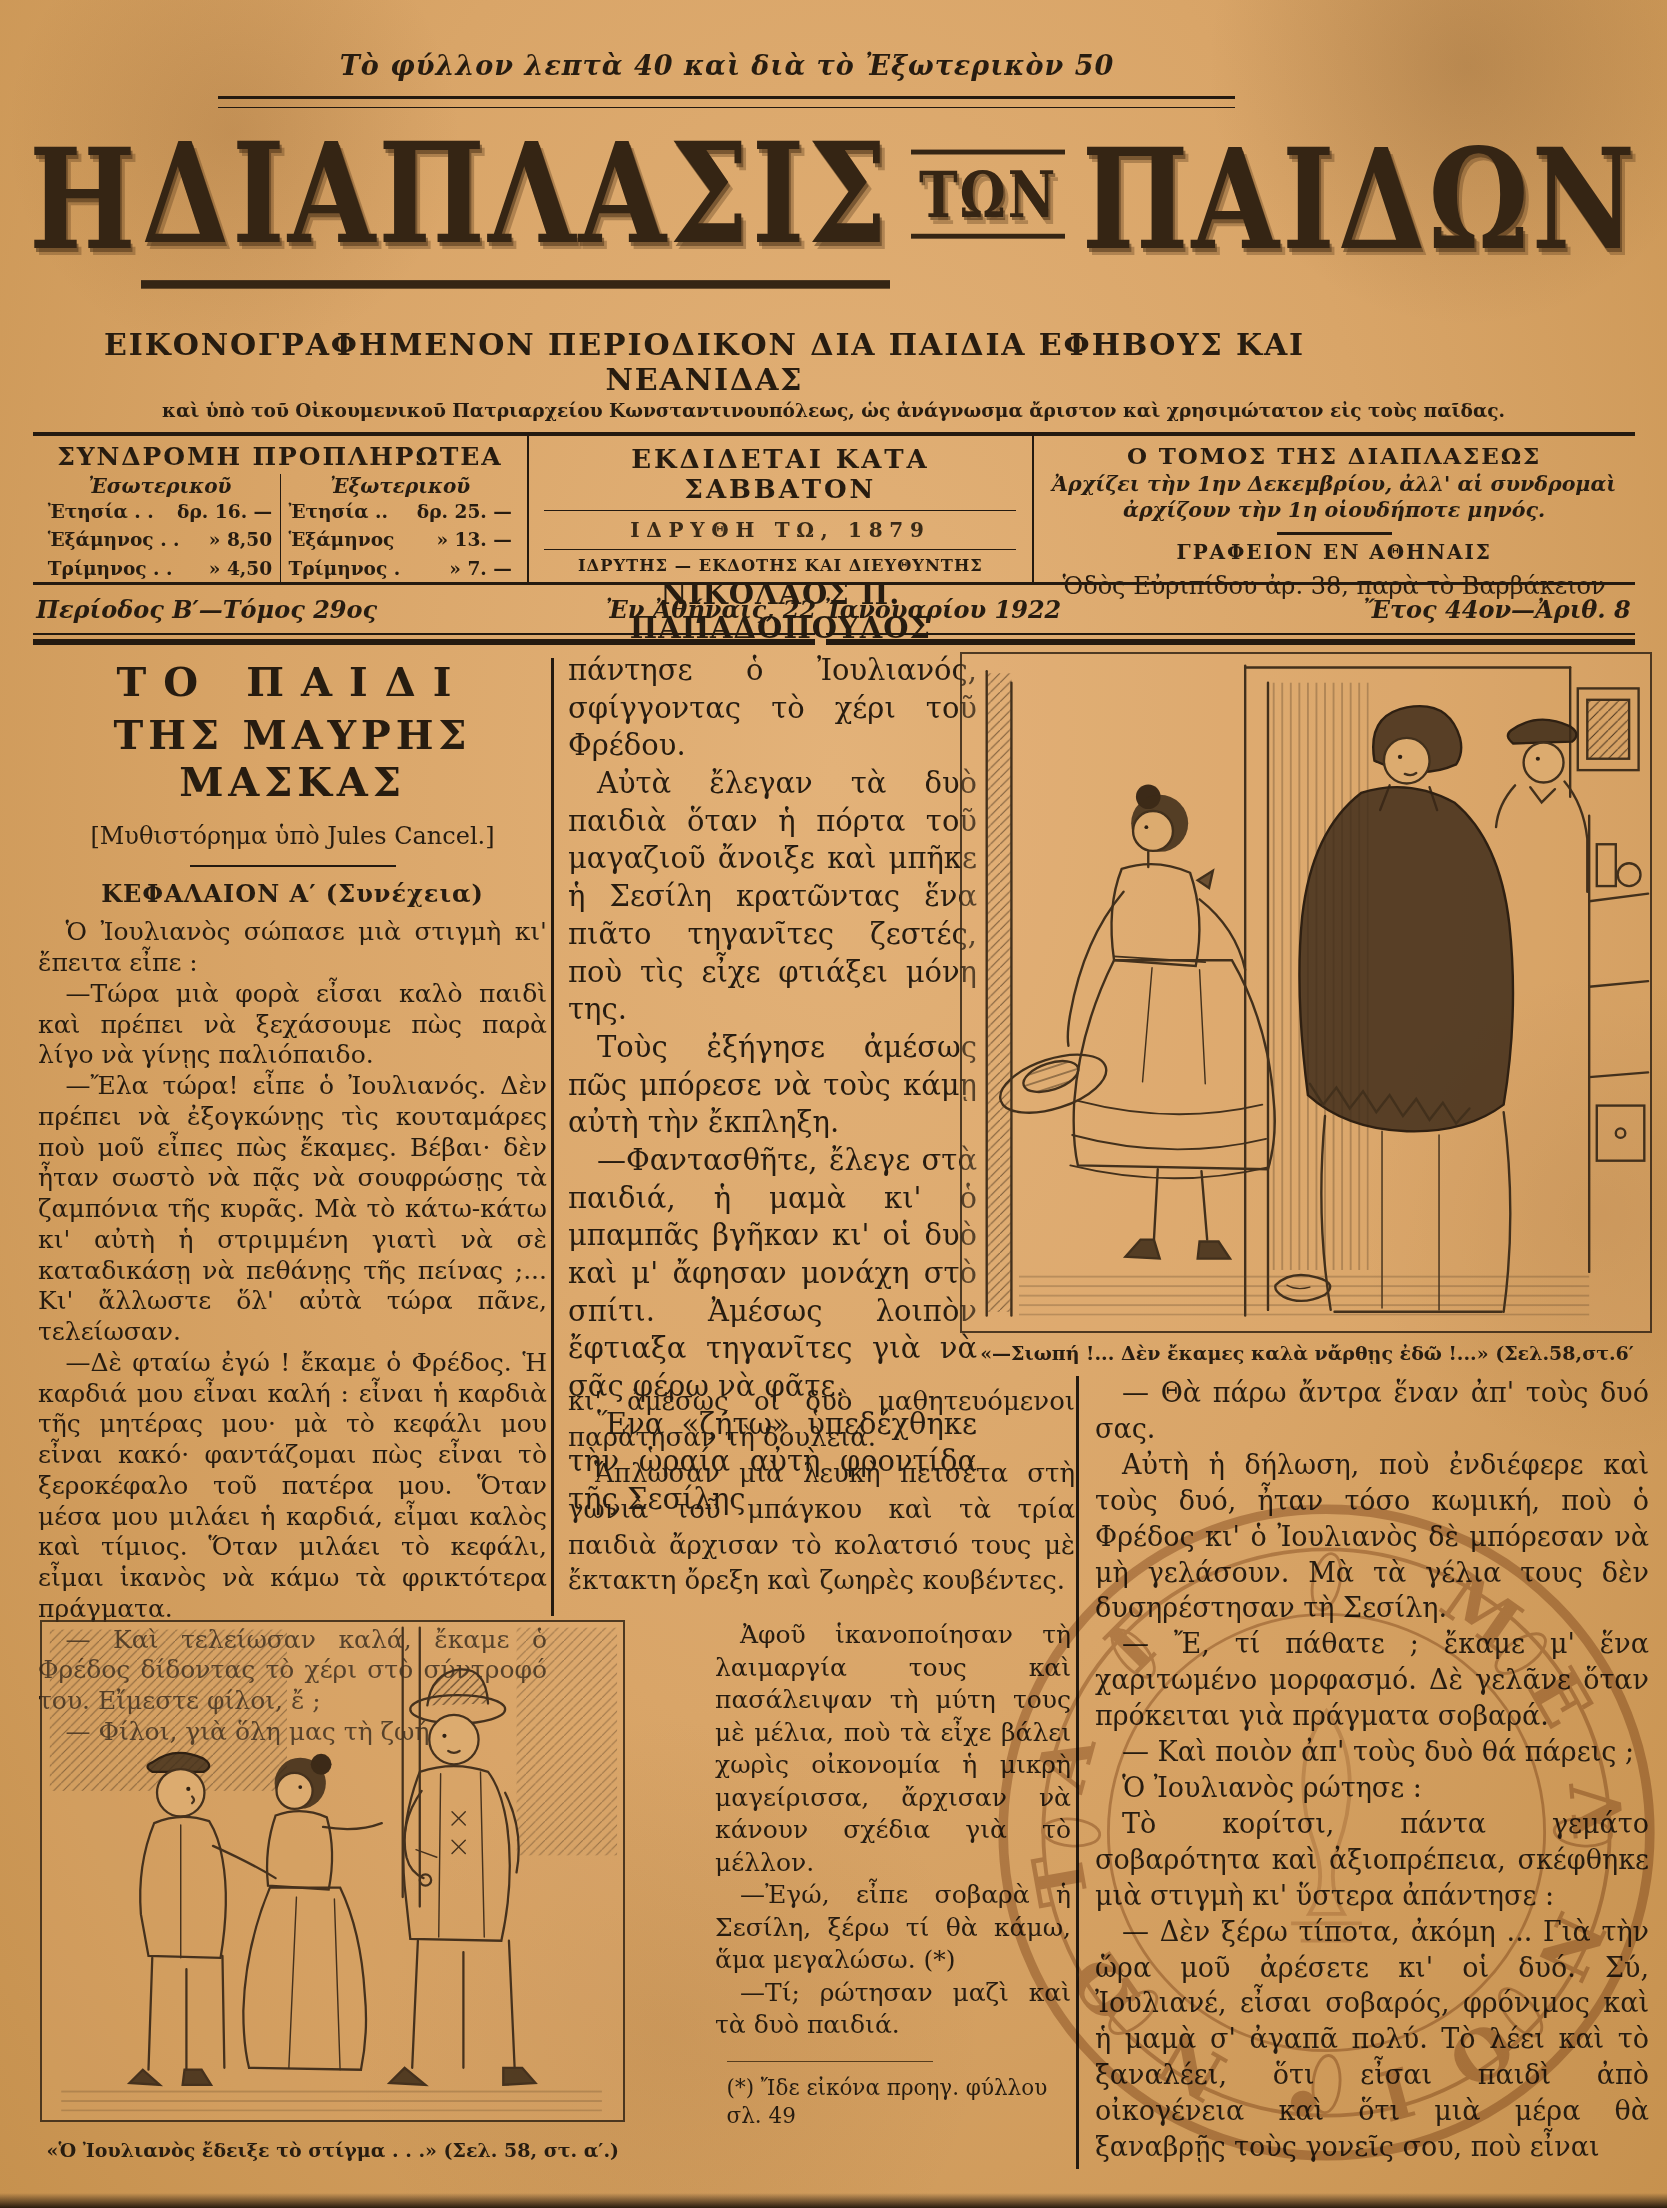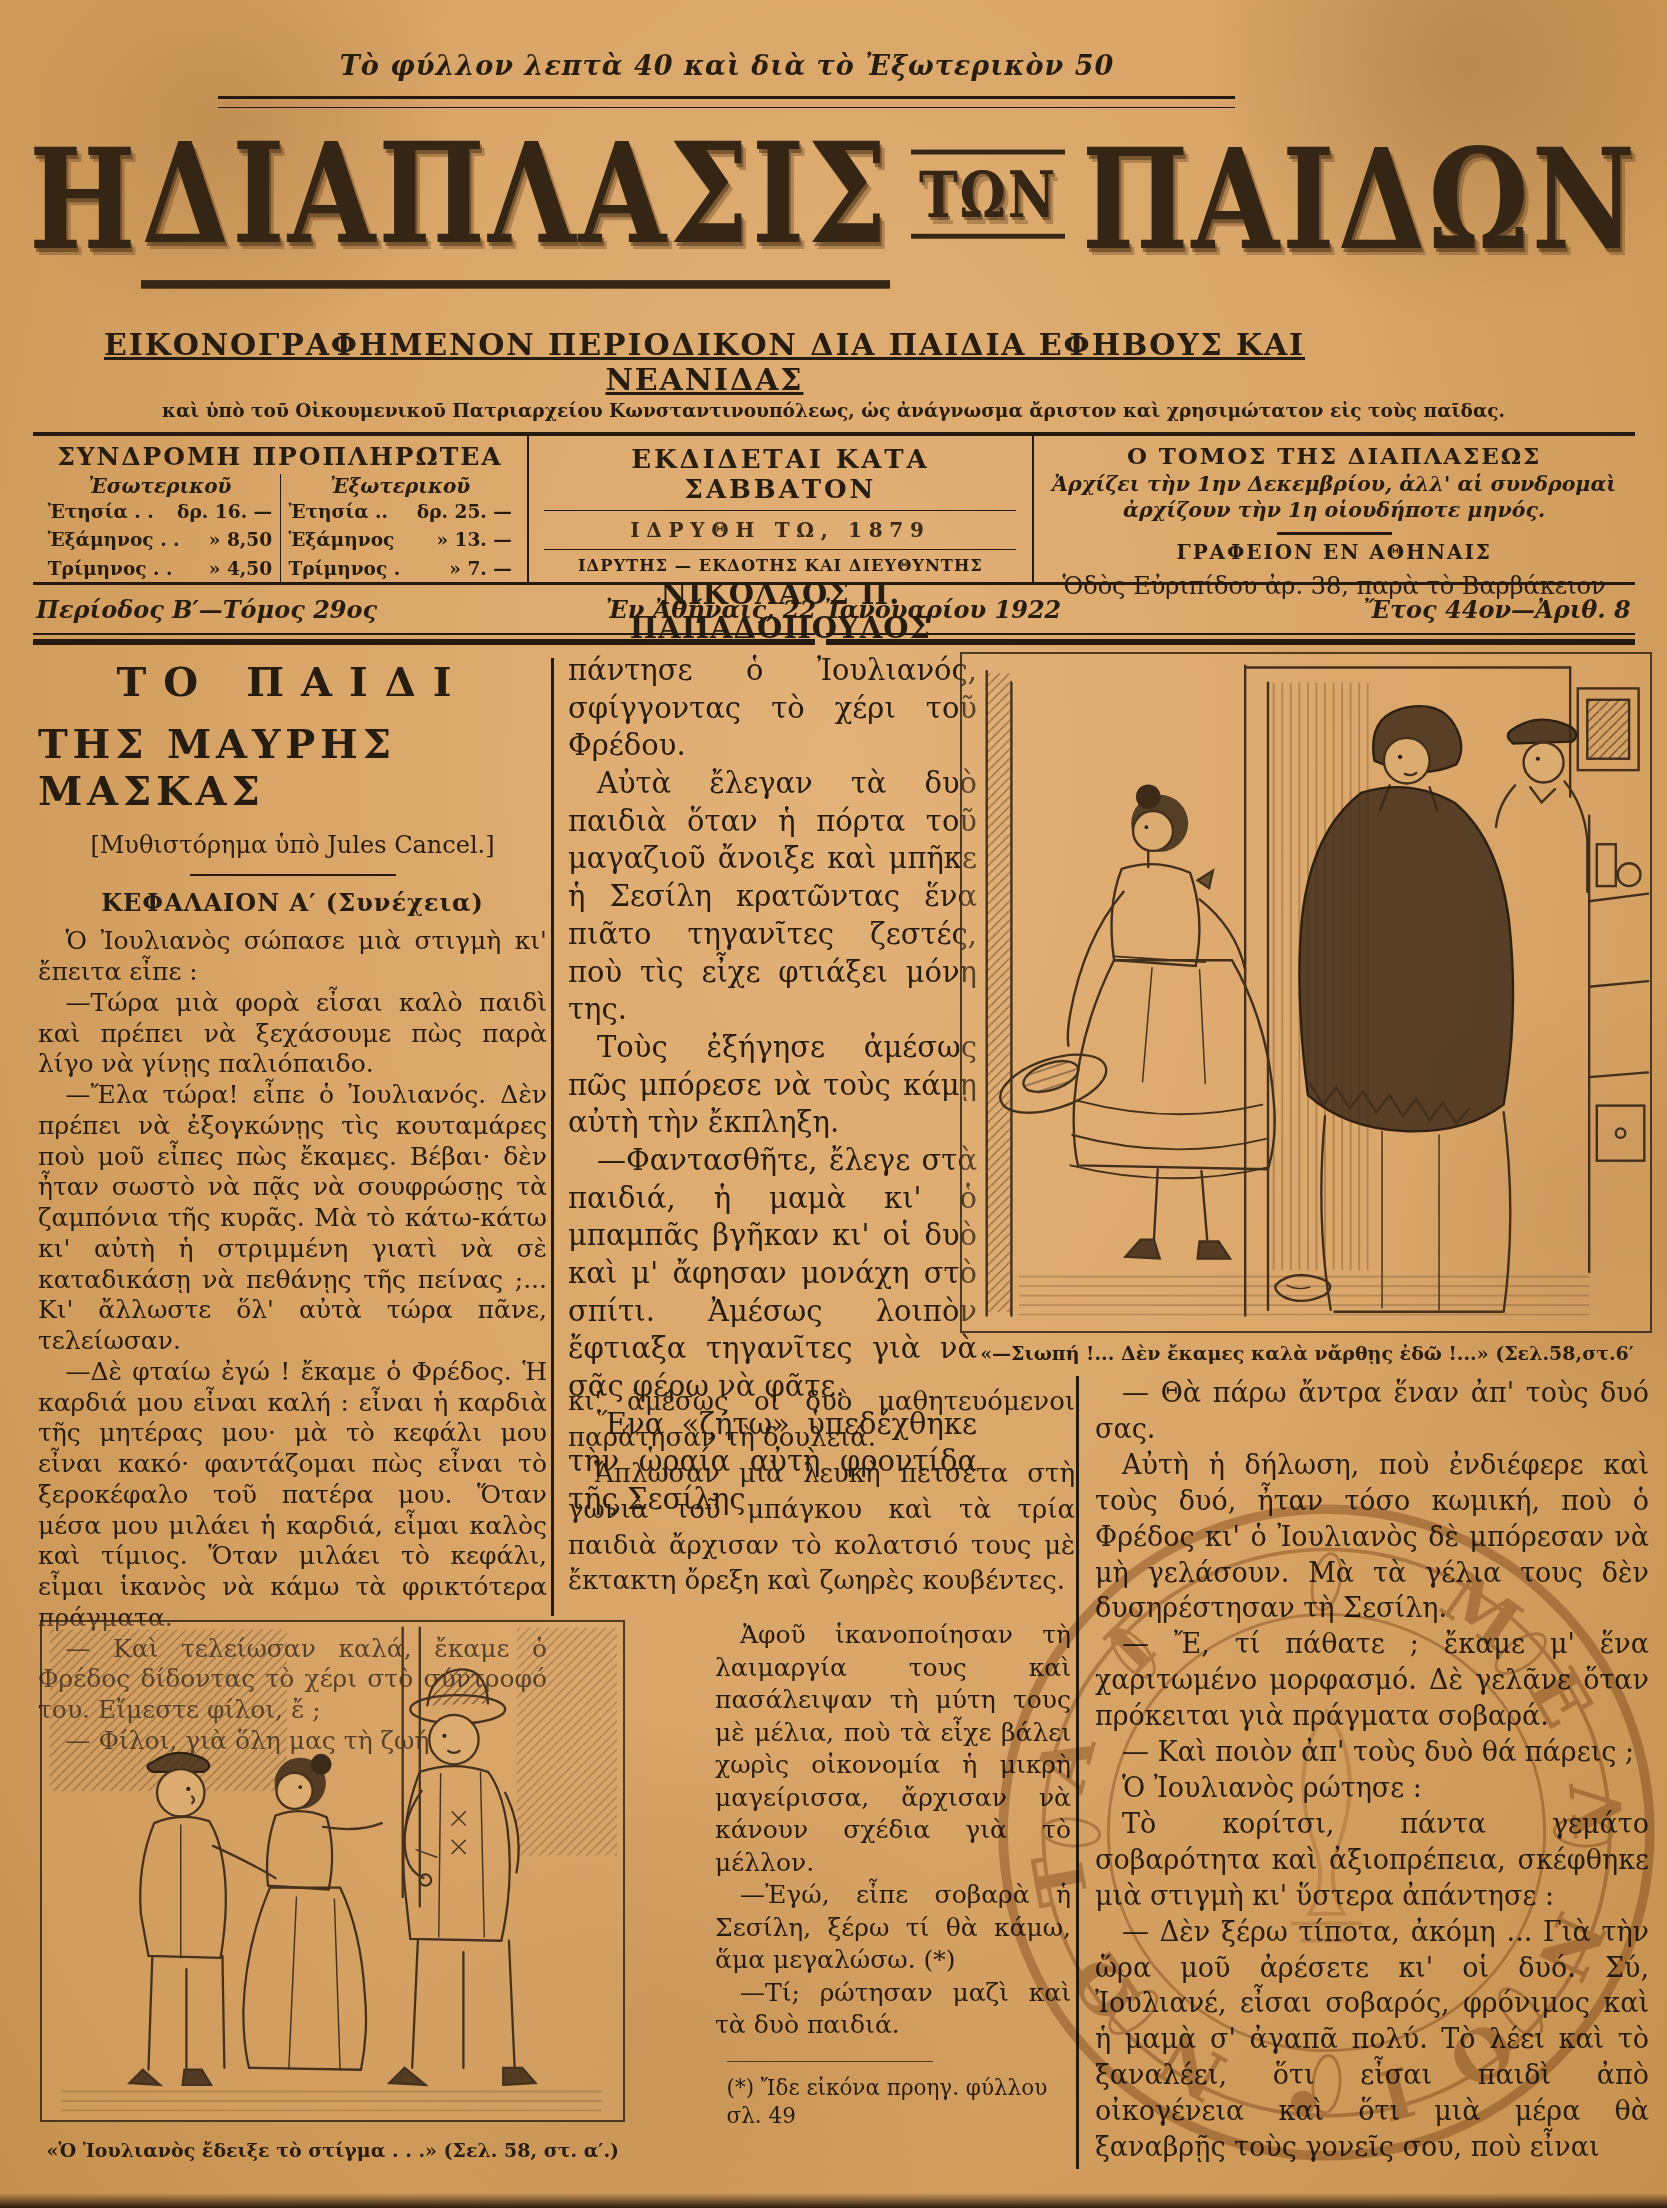--- a/index.html
+++ b/index.html
@@ -33,21 +33,21 @@
     align-items:center;transform:scaleY(1.22);transform-origin:top center;
     font-weight:bold;color:#352514;
     text-shadow:4.8px 5.7px 0 rgba(84,54,24,.33), 1.9px 2.9px 0 rgba(60,40,18,.5);}
   .mh-eta{font-size:113px;margin-right:5.7px;}
   .mh-word1{font-size:113px;letter-spacing:2.9px;border-bottom:7.6px solid #352514;padding-bottom:3.8px;}
   .mh-word2{font-size:52px;border-top:4.8px solid #352514;border-bottom:4.8px solid #352514;
     padding:1.9px 7.6px;margin:0 17px 0 21px;position:relative;top:-5.7px;letter-spacing:1.9px;}
   .mh-word3{font-size:113px;letter-spacing:2.9px;}
 
   .subtitle{top:327px;left:0;width:1409px;text-align:center;
-    font-weight:bold;font-size:30px;letter-spacing:1.9px;text-decoration:underline;}
+    font-weight:bold;font-size:30px;letter-spacing:1.9px;}
   .endorse1{top:371px;left:0;width:1667px;text-align:center;font-weight:bold;font-size:18.6px;}
   .endorse2{top:400px;left:0;width:1667px;text-align:center;font-weight:bold;font-size:18.6px;}
 
   
   .infobar{top:432px;left:32.5px;width:1602px;height:153px;
     border-top:4.8px solid #241a10;border-bottom:3.8px solid #241a10;
     display:flex;box-sizing:border-box;}
   .ib-left{width:31%;border-right:2.9px solid #241a10;padding:5.7px 7.6px 0 7.6px;box-sizing:border-box;}
   .sub-title{text-align:center;font-weight:bold;font-size:25px;letter-spacing:1.9px;}
   .sub-cols{display:flex;margin-top:2.9px;}
@@ -72,21 +72,21 @@
   .dateline{top:595px;left:32.5px;width:1602px;height:32.5px;}
   .dl-left{position:absolute;left:3.8px;top:0;font-style:italic;font-weight:bold;font-size:24px;}
   .dl-center{position:absolute;left:0;width:100%;text-align:center;top:0;font-style:italic;font-weight:bold;font-size:24px;}
   .dl-right{position:absolute;right:3.8px;top:0;font-style:italic;font-weight:bold;font-size:24px;}
   .double-rule-seg{position:absolute;height:11.5px;
     background:linear-gradient(to bottom,#241a10 0 1.9px,transparent 1.9px 5.7px,#241a10 5.7px 11.5px);}
 
   
   .col1{top:658px;left:38px;width:509px;}
   .art-title1{text-align:center;font-weight:bold;font-size:40px;letter-spacing:17px;}
-  .art-title2{font-weight:bold;font-size:40px;letter-spacing:4.8px;margin-top:15px;}
+  .art-title2{text-align:center;font-weight:bold;font-size:40px;letter-spacing:4.8px;margin-top:6px;}
   .byline{text-align:center;font-size:24px;margin-top:17px;}
   .title-rule{width:206px;height:1.9px;background:#241a10;margin:15.3px auto 11.5px auto;}
   .chapter{text-align:center;font-weight:bold;font-size:24px;letter-spacing:1px;margin-bottom:9.6px;}
   .col1 p{margin:0;font-size:25px;line-height:1.23;text-align:justify;text-indent:1.1em;}
 
   .divider-v{width:2.9px;background:#241a10;}
   .div1{top:658px;left:551px;height:958px;}
   .div2{top:1376px;left:1076px;height:793px;}
 
   .col2{top:652px;left:568px;width:409px;}

